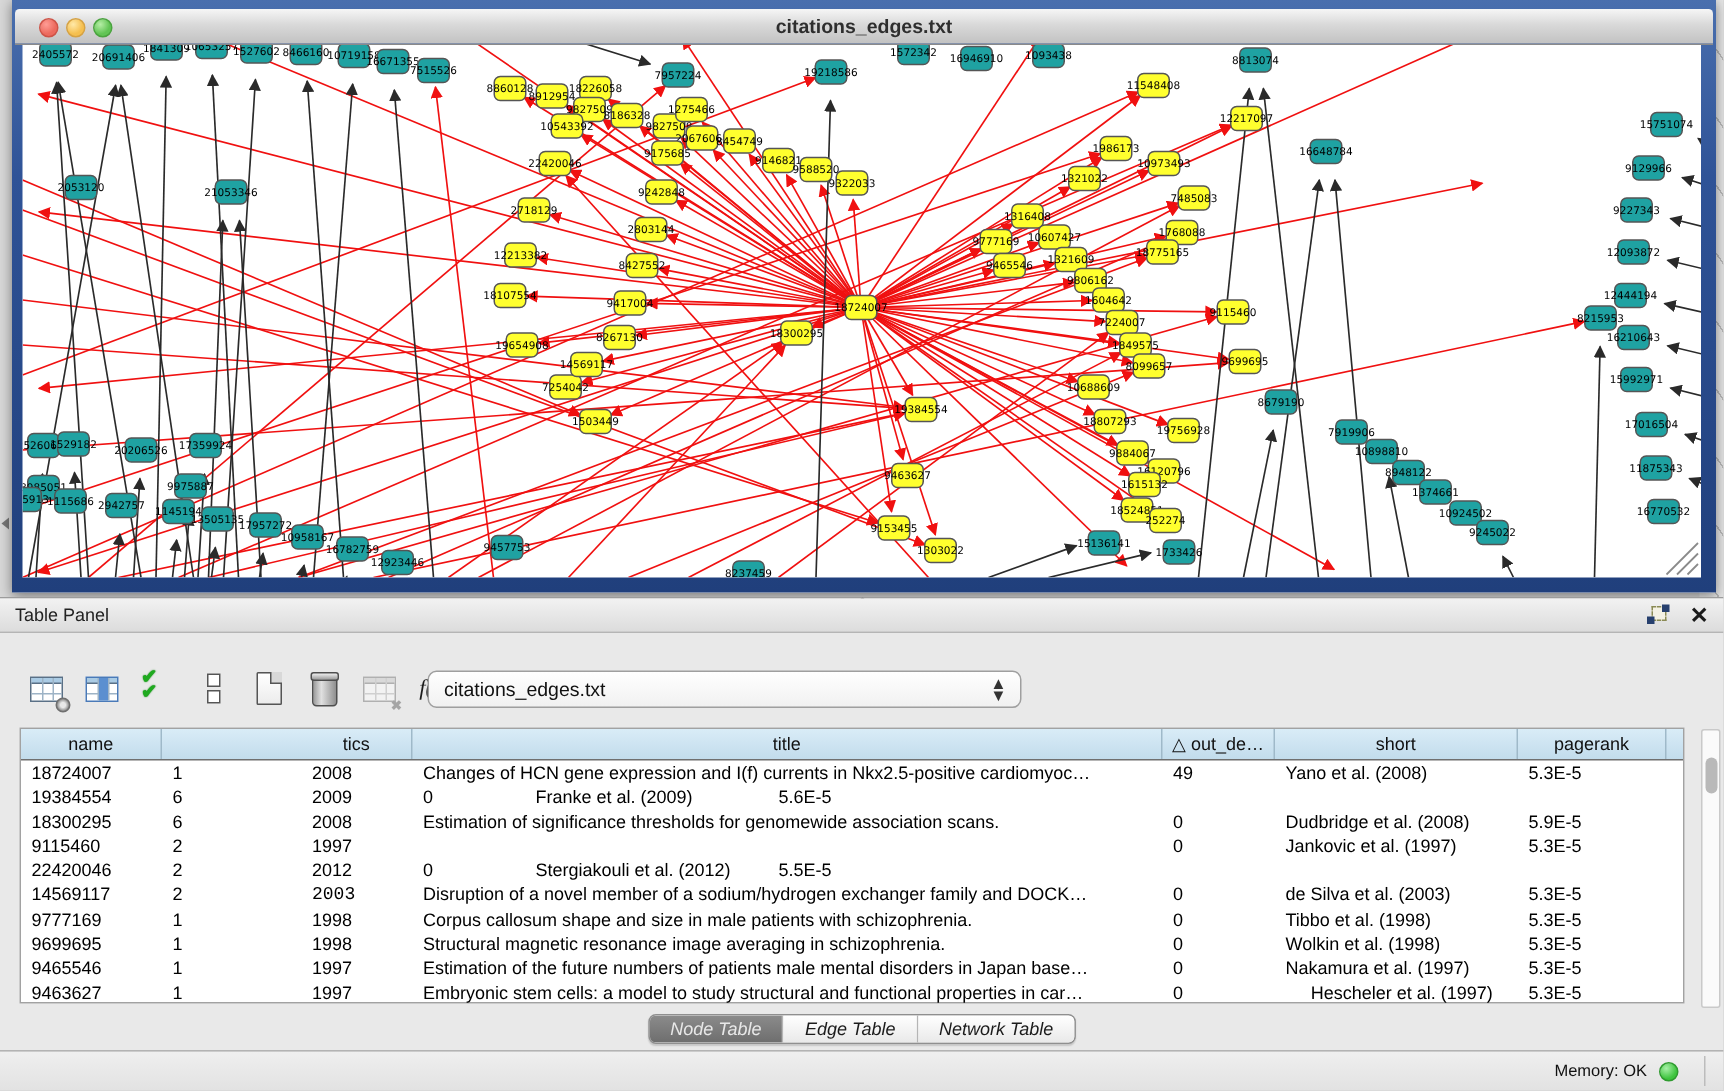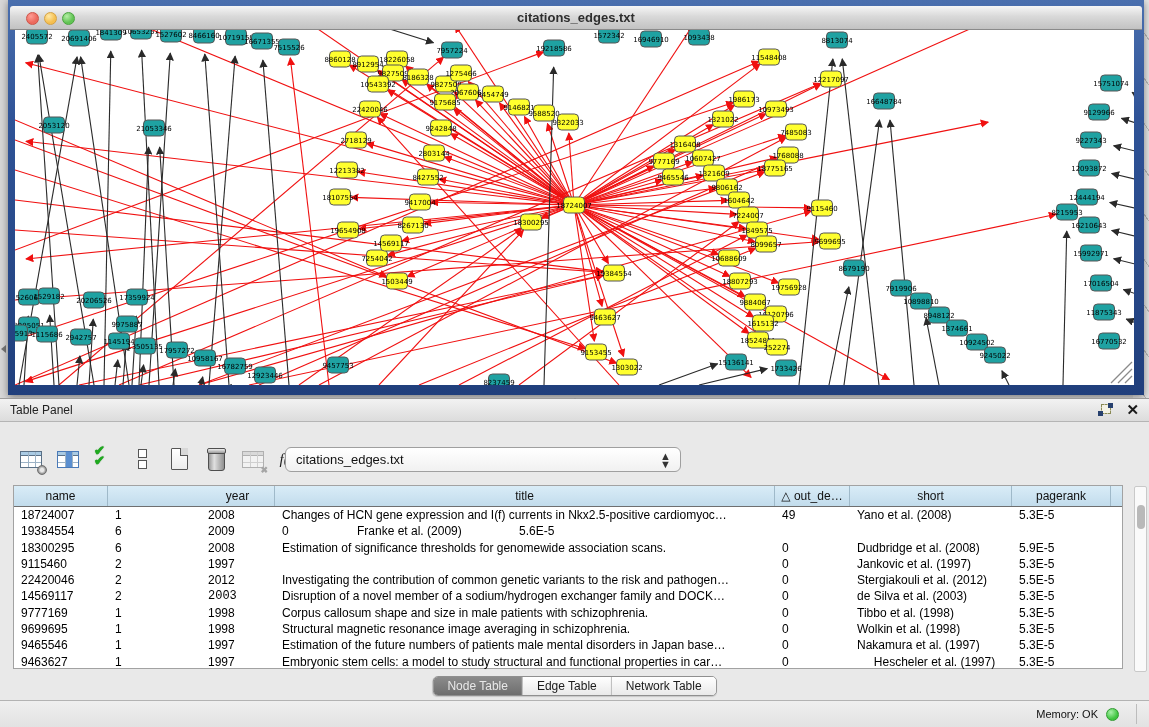--- a/index.html
+++ b/index.html
@@ -72,21 +72,21 @@
   .dtable { position:absolute; left:13px; top:86px; width:1110px; height:184px; background:#ffffff; border:1px solid #a2a2a2; }
   .thead { display:flex; height:21px; border-bottom:1px solid #6f6f6f; background:linear-gradient(#d9ecf7,#c2dcec); }
   .th { font-size:12px; color:#111; text-align:center; line-height:20px; border-right:1px solid #9fb9c9; overflow:hidden; white-space:nowrap; }
   .tbody .tr { display:flex; height:16.3px; }
   .td { font-size:12px; color:#000; line-height:16px; padding-left:7px; overflow:hidden; white-space:nowrap; }
   .vscroll { position:absolute; right:2px; top:87px; width:13px; height:186px; background:#fafafa; border:1px solid #c9c9c9; border-radius:2px; }
   .vscroll .thumb { position:absolute; left:1.5px; top:18px; width:8px; height:24px; background:#b9b9b9; border-radius:5px; }
 
   
   .tabs { position:absolute; left:50%; top:277px; transform:translateX(-50%); display:flex; height:20px;
-      border:1px solid #8f8f8f; border-radius:5px; overflow:hidden; background:#fff; box-shadow:0 1px 1px rgba(0,0,0,.15); }
+      border:1px solid #8f8f8f; border-radius:5px; overflow:hidden; background:#fff; box-shadow:0 1px 1px rgba(0,0,0,.15);font-style:italic; }
   .tab { font-size:12px; padding:2px 14px 0 14px; color:#1b1b1b; background:linear-gradient(#ffffff,#e9e9e9); border-right:1px solid #b5b5b5; cursor:pointer; }
   .tab:last-child { border-right:none; }
   .tab.active { background:linear-gradient(#8b8b8b,#6e6e6e); color:#e8e8e8; }
 
   
   .status-bar { position:absolute; left:0; top:700px; width:1149px; height:27px;
       background:linear-gradient(#efefef,#e2e2e2); border-top:1px solid #b3b3b3;
       display:flex; align-items:center; justify-content:flex-end; gap:8px; padding-right:30px; }
   .status-bar .mem { font-size:11px; color:#111; }
   .mem-dot { width:13px; height:13px; border-radius:50%; border:1px solid #2f9b2f;
@@ -803,21 +803,21 @@
 
   <div class="net-select">
     <span>citations_edges.txt</span>
     <span class="stepper">▲<br>▼</span>
   </div>
 
   <div class="dtable">
     <div class="thead" id="thead">
         <div class="th" style="width: 94px;">name</div>
         <div class="th" style="width: 93px; margin-top: 48px;">in_degree</div>
-        <div class="th" style="width: 74px;">year</div>
+        <div class="th" style="width: 74px;">tics</div>
         <div class="th" style="width: 500px;">title</div>
         <div class="th" style="width: 75px;">△ out_de…</div>
         <div class="th" style="width: 162px;">short</div>
         <div class="th" style="width: 99px;">pagerank</div>
       </div>
     <div class="tbody" id="tbody">
         <div class="tr">
           <div class="td" style="width: 94px;">18724007</div>
           <div class="td" style="width: 93px;">1</div>
           <div class="td" style="width: 74px;">2008</div>
@@ -849,21 +849,20 @@
           <div class="td" style="width: 74px;">1997</div>
           <div class="td" style="width: 500px; margin-top: 32px;">Tourette syndrome. Phenomenology and classification of tics.</div>
           <div class="td" style="width: 75px;">0</div>
           <div class="td" style="width: 162px;">Jankovic et al. (1997)</div>
           <div class="td" style="width: 99px;">5.3E-5</div>
         </div>
         <div class="tr">
           <div class="td" style="width: 94px;">22420046</div>
           <div class="td" style="width: 93px;">2</div>
           <div class="td" style="width: 74px;">2012</div>
-          <div class="td" style="width: 500px;">Investigating the contribution of common genetic variants to the risk and pathogen…</div>
           <div class="td" style="width: 75px;">0</div>
           <div class="td" style="width: 162px;">Stergiakouli et al. (2012)</div>
           <div class="td" style="width: 99px;">5.5E-5</div>
         </div>
         <div class="tr">
           <div class="td" style="width: 94px;">14569117</div>
           <div class="td" style="width: 93px;">2</div>
           <div class="td" style="width: 74px; font-family: Liberation Mono, monospace;">2003</div>
           <div class="td" style="width: 500px;">Disruption of a novel member of a sodium/hydrogen exchanger family and DOCK…</div>
           <div class="td" style="width: 75px;">0</div>

